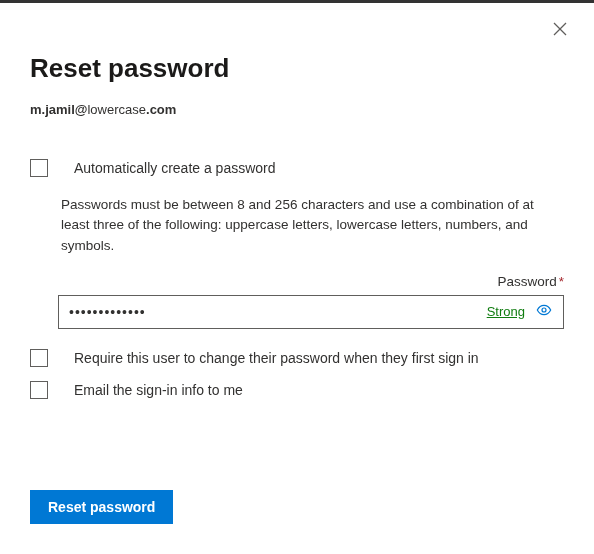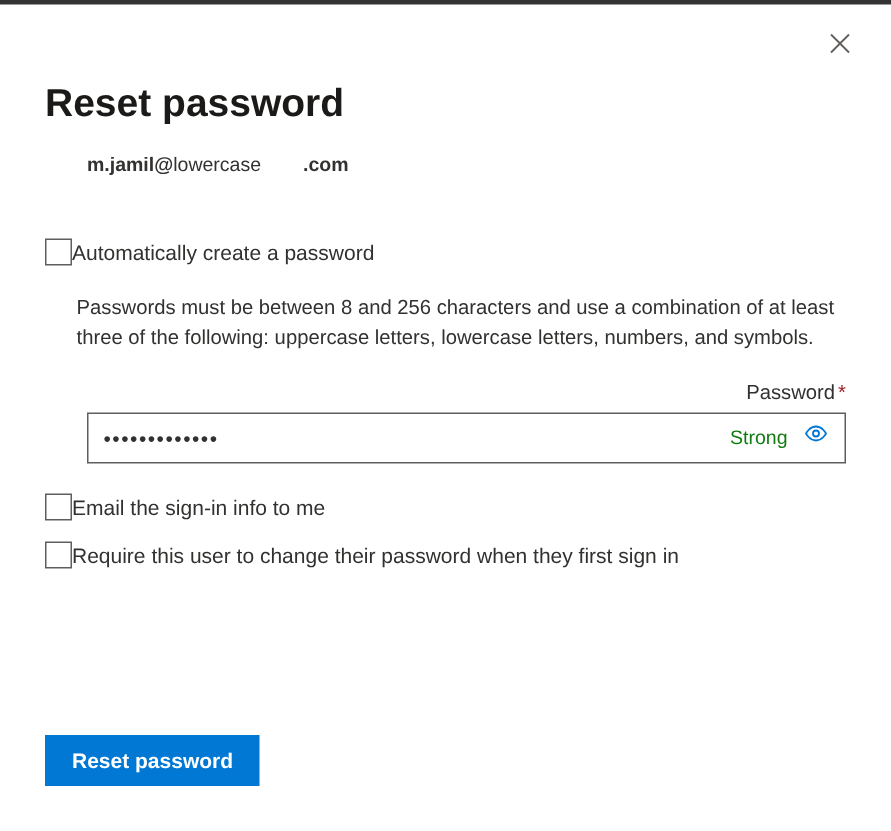--- a/index.html
+++ b/index.html
@@ -41,46 +41,45 @@
       color: #1b1a19;
       margin-bottom: 18px;
     }
     .email {
       font-size: 13px;
       margin-bottom: 42px;
       color: #323130;
     }
     .email .bold {
       font-weight: 600;
-      margin-left: 28px;
     }
     .checkbox-row {
       display: flex;
       align-items: center;
-      gap: 0;
+      gap: 26px;
       margin-bottom: 18px;
     }
     .checkbox {
       width: 18px;
       height: 18px;
       border: 1px solid #605e5c;
       background: #fff;
       flex-shrink: 0;
       cursor: pointer;
     }
     .checkbox-label {
       font-size: 14px;
       color: #323130;
       cursor: pointer;
     }
     .hint {
       font-size: 13.5px;
       color: #323130;
       line-height: 1.5;
-      margin-left: 21px;
+      margin-left: 31px;
       margin-bottom: 18px;
     }
     .field-label {
       font-size: 13.5px;
       color: #323130;
       margin-left: 28px;
       margin-bottom: 6px;
       text-align: right;
     }
     .required {
@@ -103,20 +102,21 @@
       outline: none;
       font-size: 14px;
       letter-spacing: 1px;
       color: #323130;
       background: transparent;
     }
     .strength {
       font-size: 13px;
       color: #107c10;
       margin-right: 10px;
+      text-decoration: underline;
     }
     .eye-icon {
       width: 18px;
       height: 18px;
       color: #0078d4;
       cursor: pointer;
       display: flex;
       align-items: center;
       justify-content: center;
     }
@@ -180,22 +180,22 @@
           <path d="M2 12s3.5-7 10-7 10 7 10 7-3.5 7-10 7S2 12 2 12z"></path>
           <circle cx="12" cy="12" r="3"></circle>
         </svg>
       </span>
     </span>
   </div>
 
   <div class="bottom-checks">
     <div class="checkbox-row">
       <div class="checkbox"></div>
-      <span class="checkbox-label">Email the sign-in info to me</span>
+      <span class="checkbox-label">Require this user to change their password when they first sign in</span>
     </div>
     <div class="checkbox-row">
       <div class="checkbox"></div>
-      <span class="checkbox-label">Require this user to change their password when they first sign in</span>
+      <span class="checkbox-label">Email the sign-in info to me</span>
     </div>
   </div>
 </div>
 
 <button class="submit-btn">Reset password</button>
 
 </body></html>

